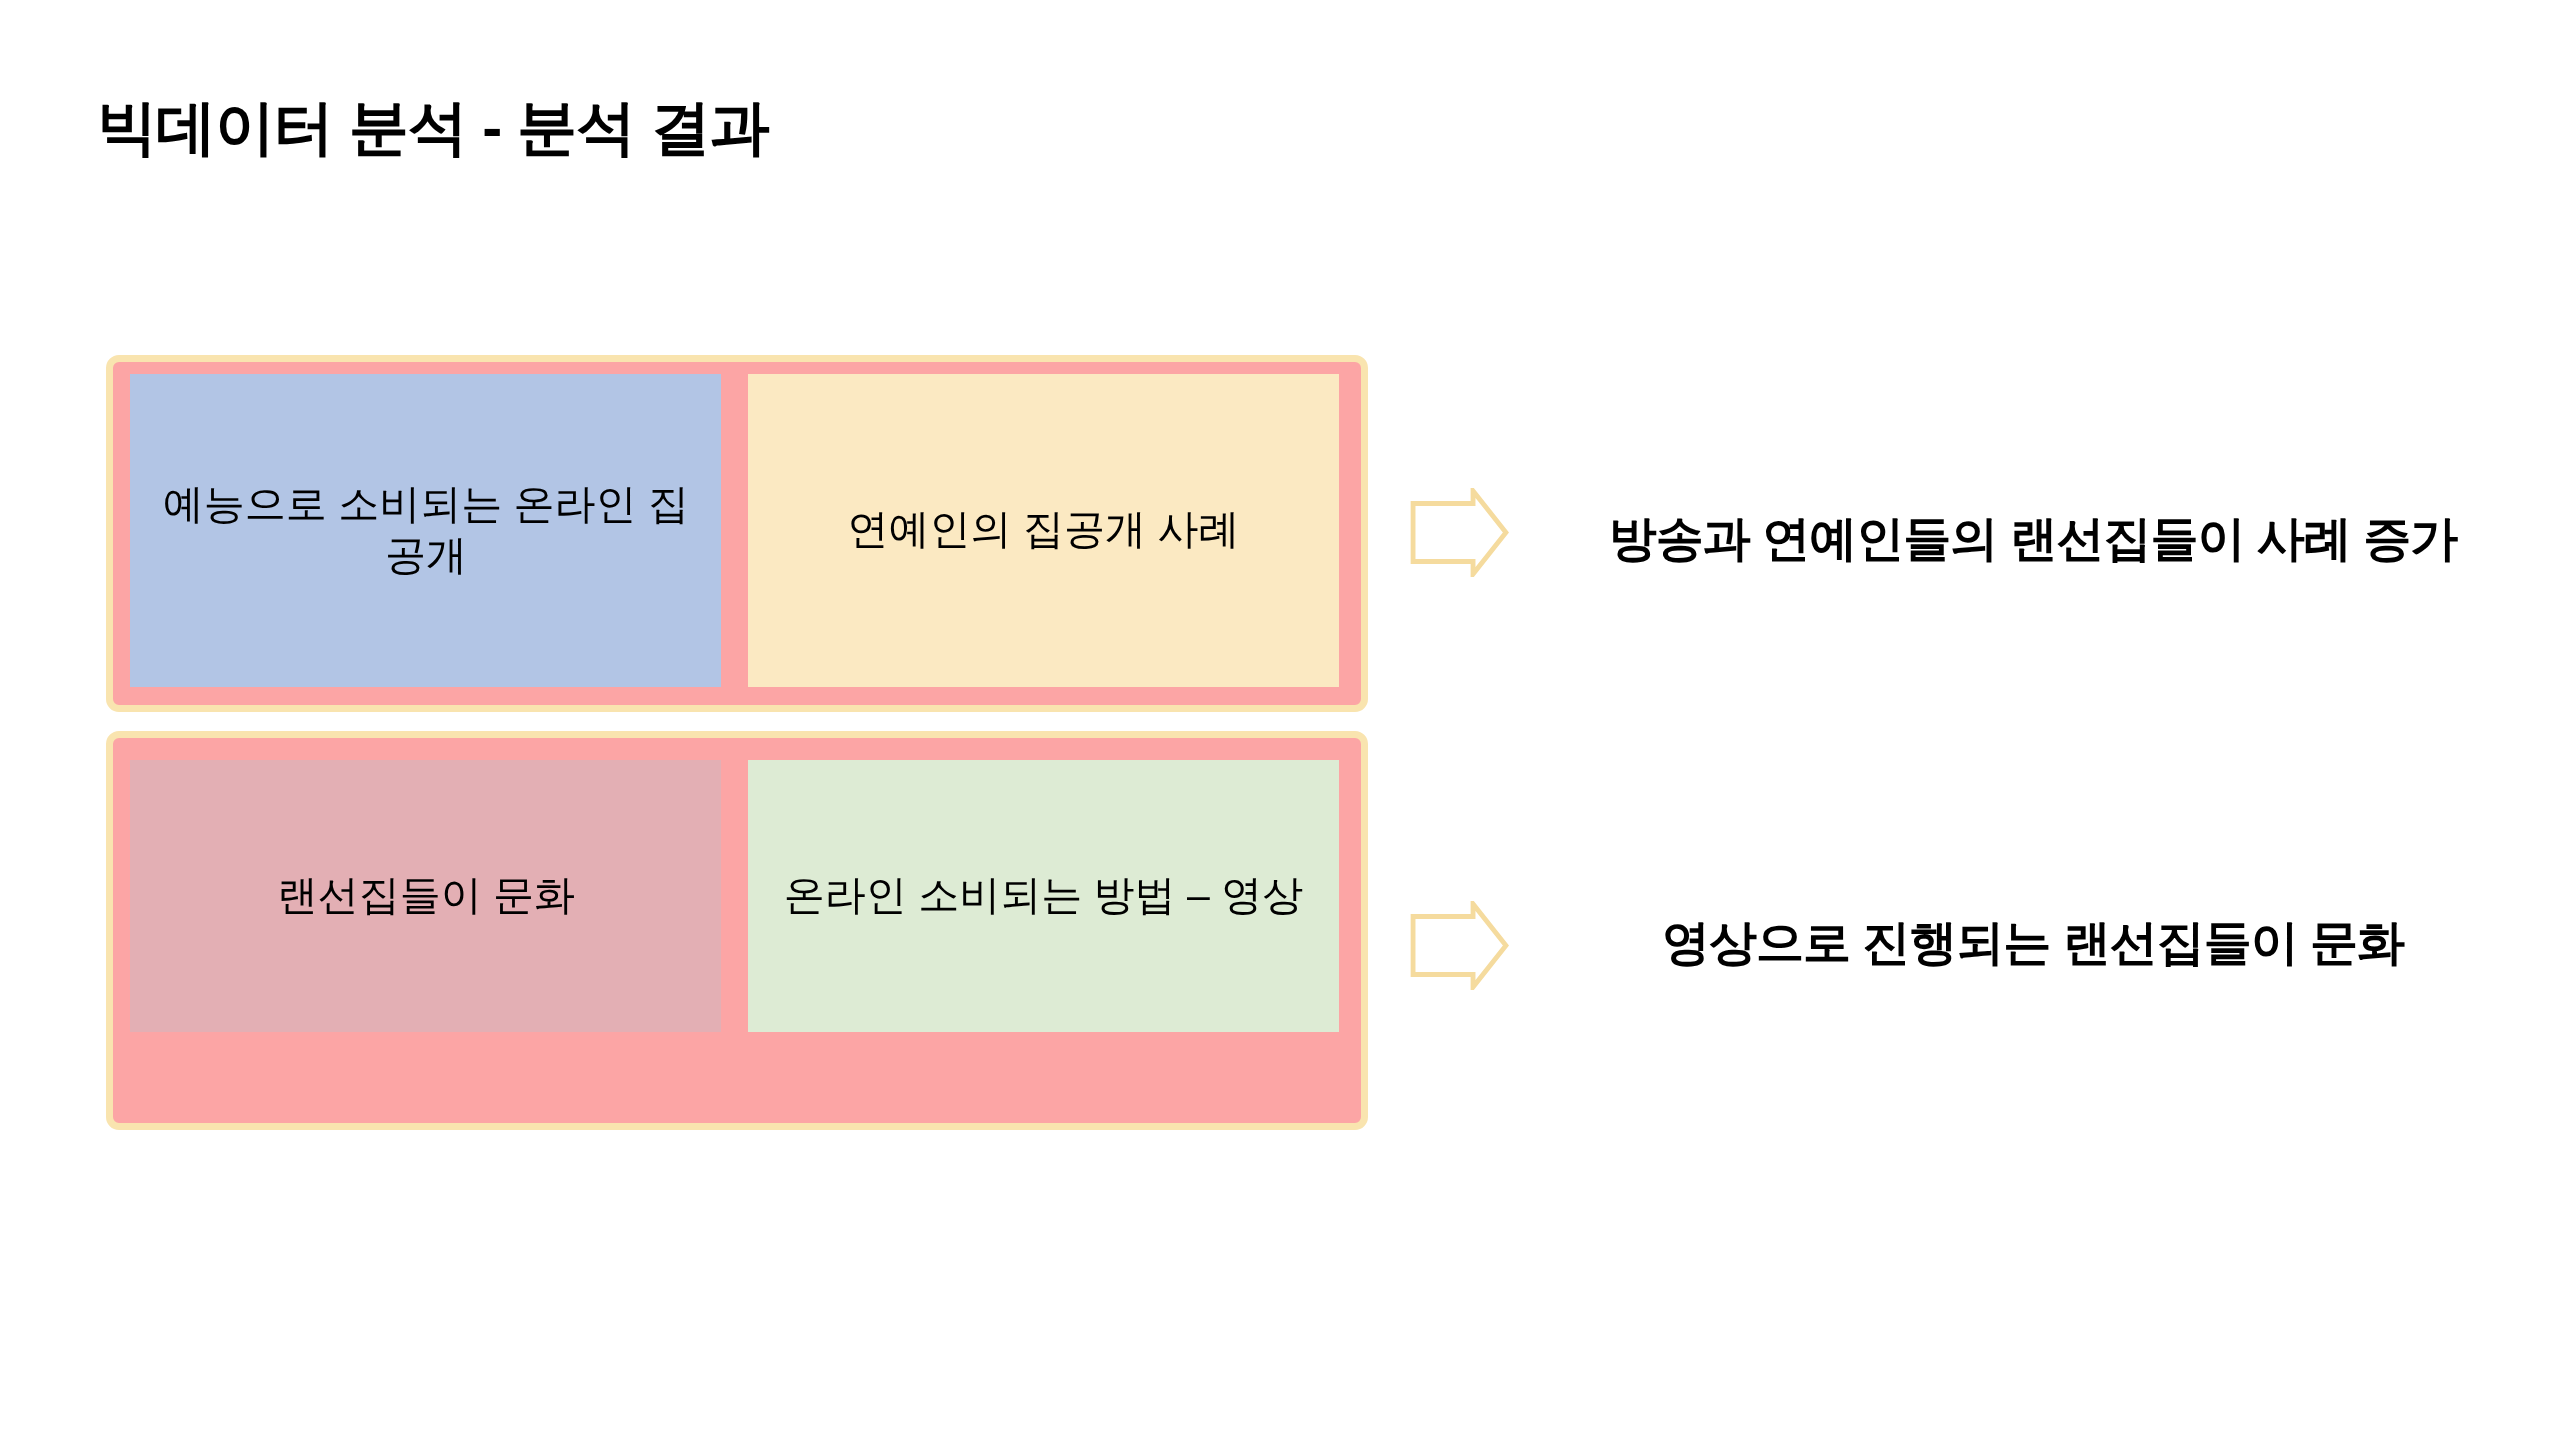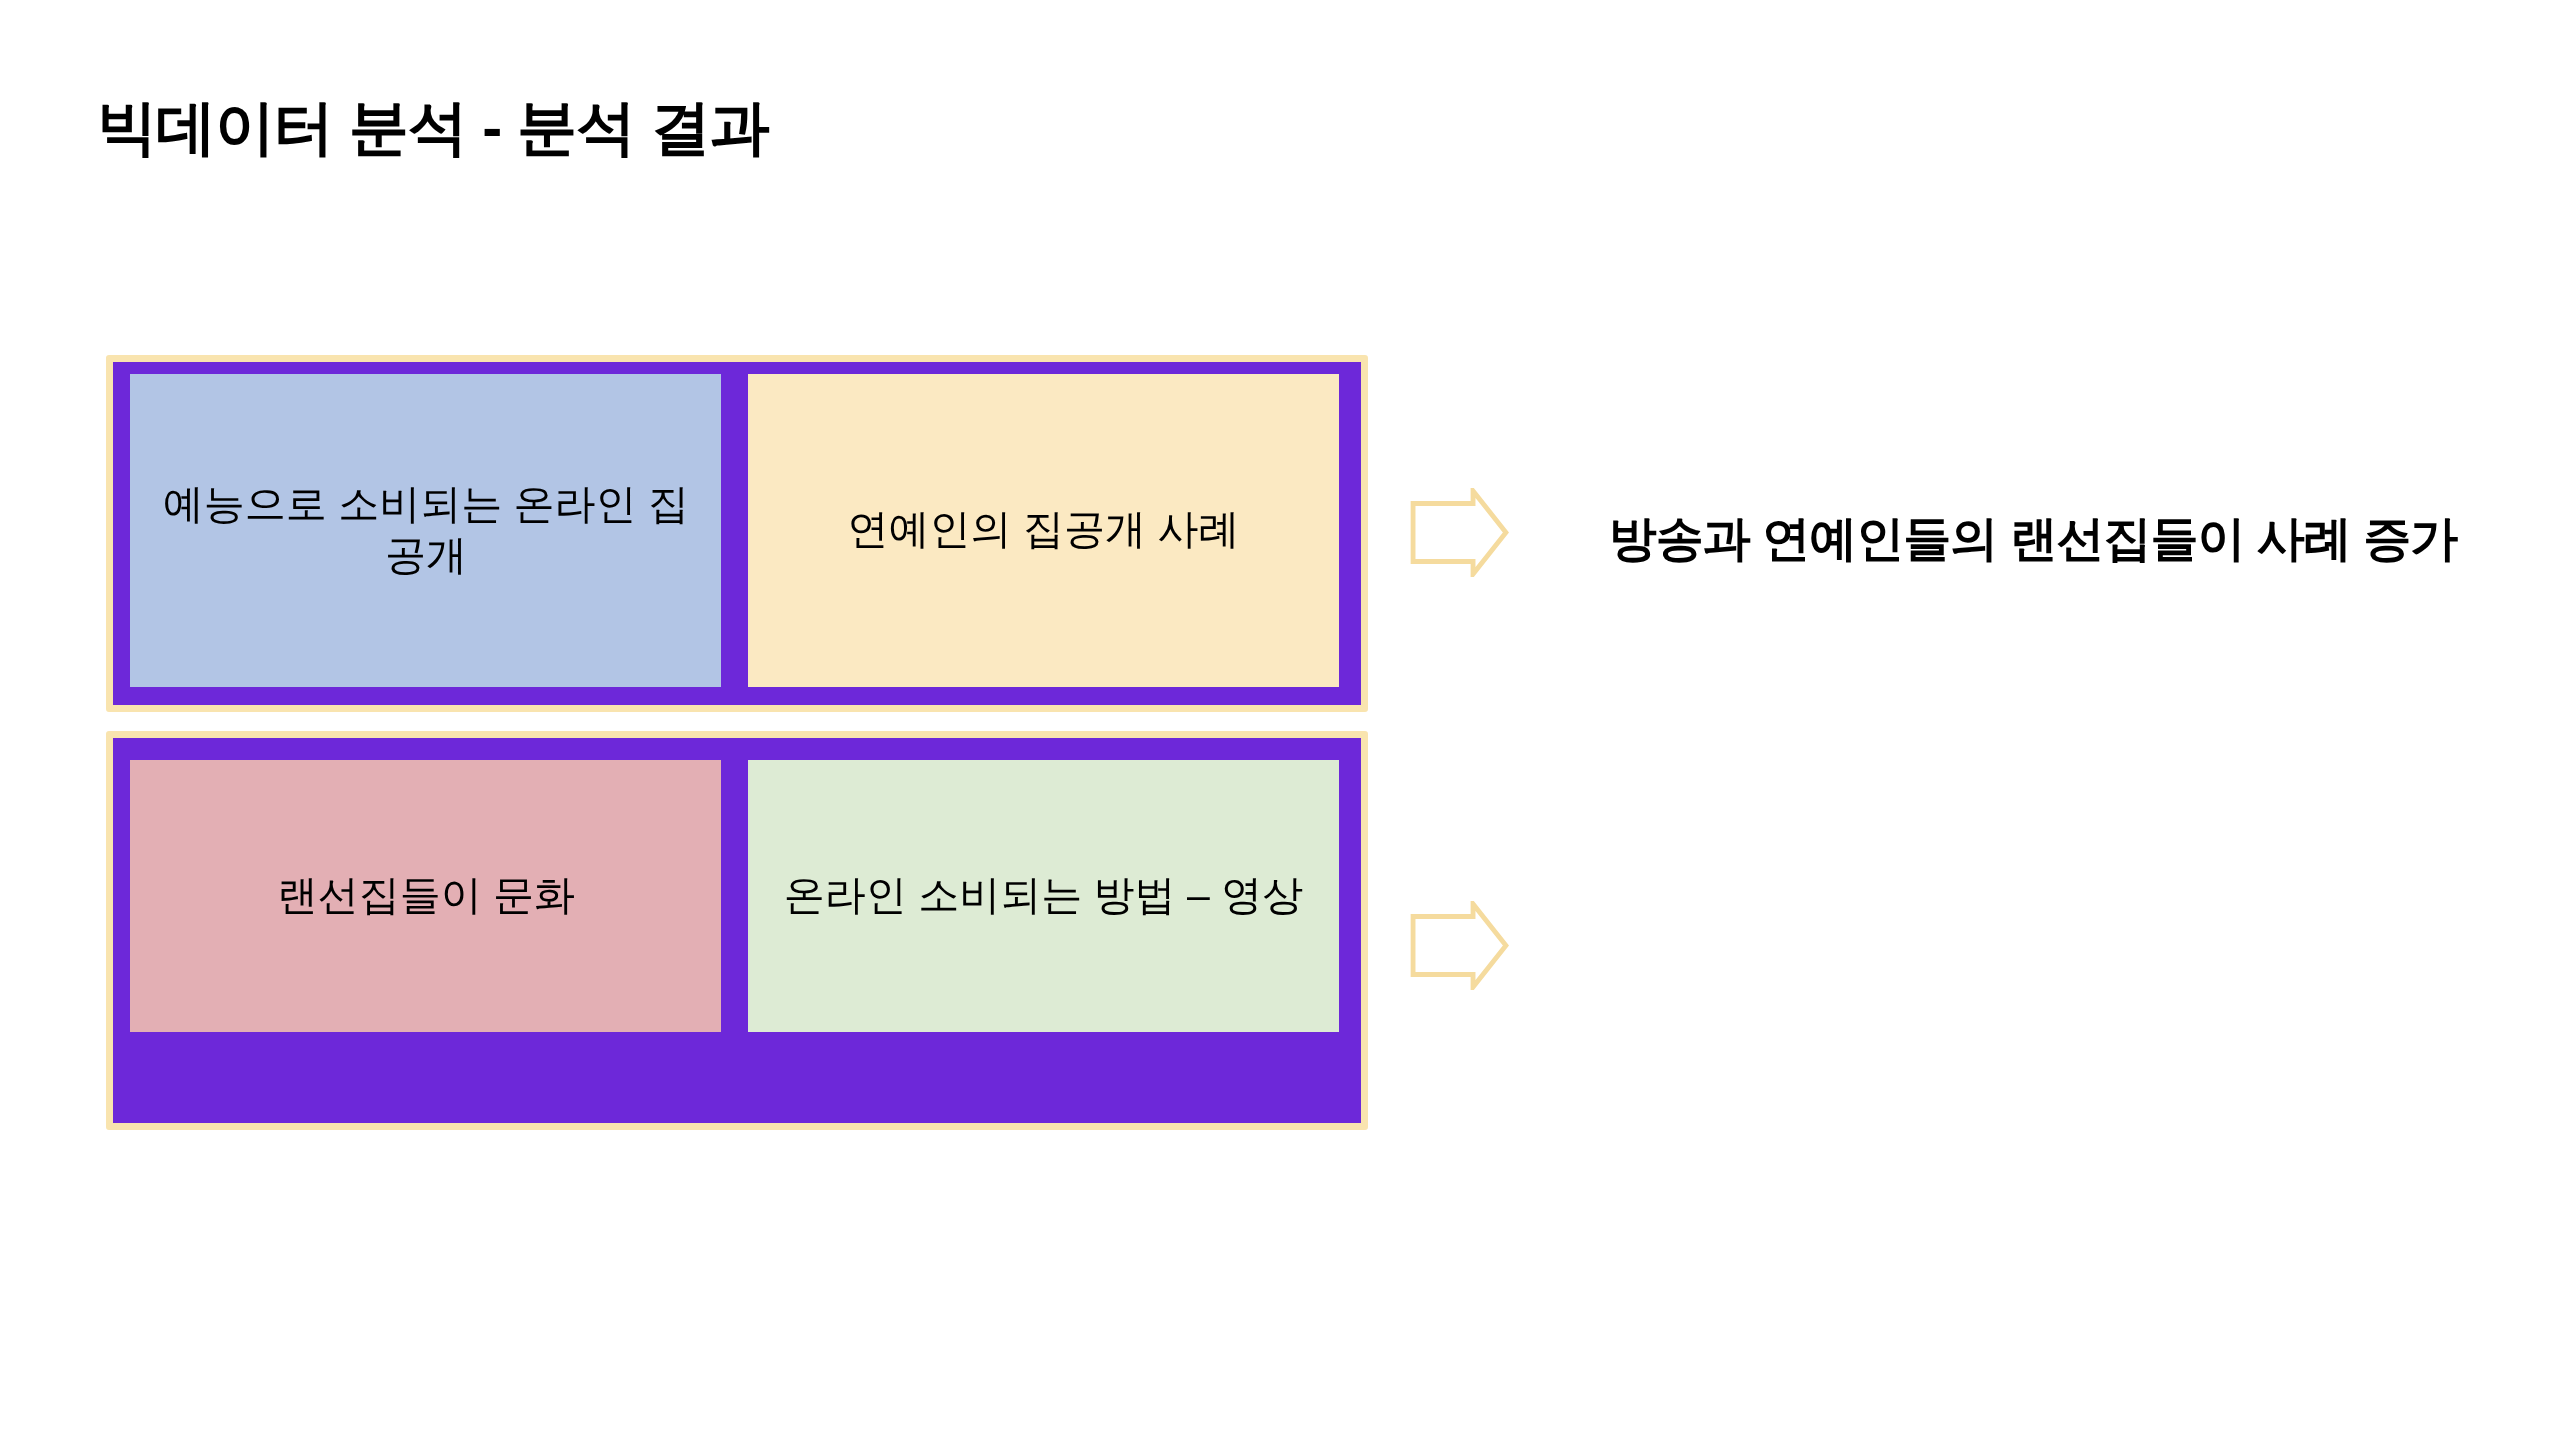--- a/index.html
+++ b/index.html
@@ -24,22 +24,22 @@
     white-space: nowrap;
     margin-top: 36px;
   }
 
   .frame {
     position: absolute;
     left: 106px;
     width: 1262px;
     box-sizing: border-box;
     border: 7.7px solid var(--frame_border);
-    border-radius: 3px;
-    background: #6d28d9;
+    border-radius: 13px;
+    background: #fca5a5;
   }
   .frame.r1 { top: 355px; height: 357px; }
   .frame.r2 { top: 731px; height: 399px; }
 
   .topic-box {
     position: absolute;
     width: 591px;
     display: flex;
     align-items: center;
     justify-content: center;
@@ -112,15 +112,16 @@
     </div>
     <div class="topic-box second" style="background: rgb(221, 235, 212);">
       <span>온라인 소비되는 방법 – 영상</span>
     </div>
   </div>
 
   <svg class="arrow r2" viewBox="0 0 102 92" aria-hidden="true">
     <polygon points="3,16 65,16 65,3 99,46 65,89 65,76 3,76"></polygon>
   </svg>
 
+  <div class="result r2">영상으로 진행되는 랜선집들이 문화</div>
 
 </div>
 
 
 </body></html>

